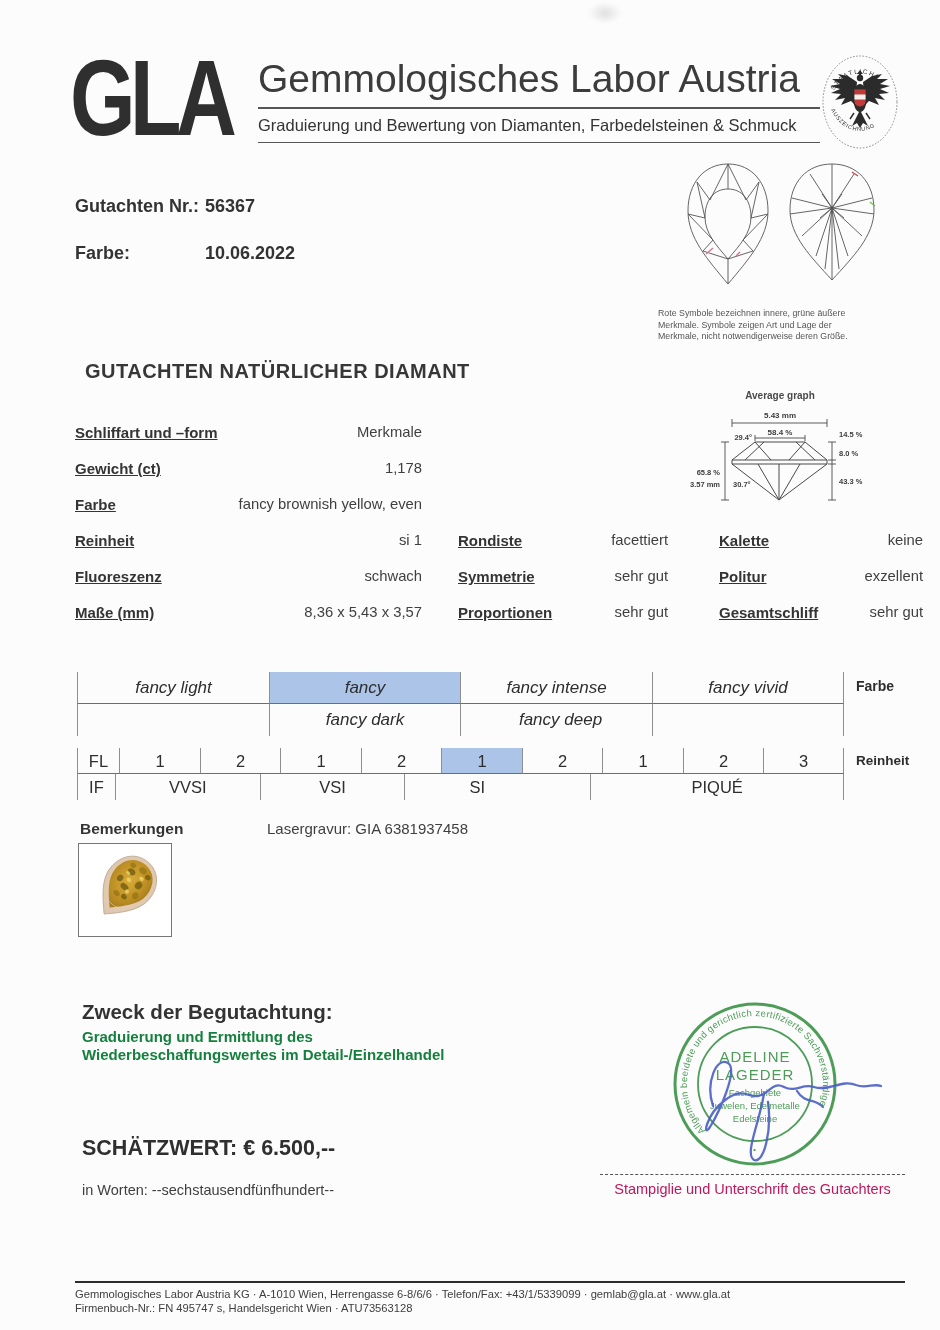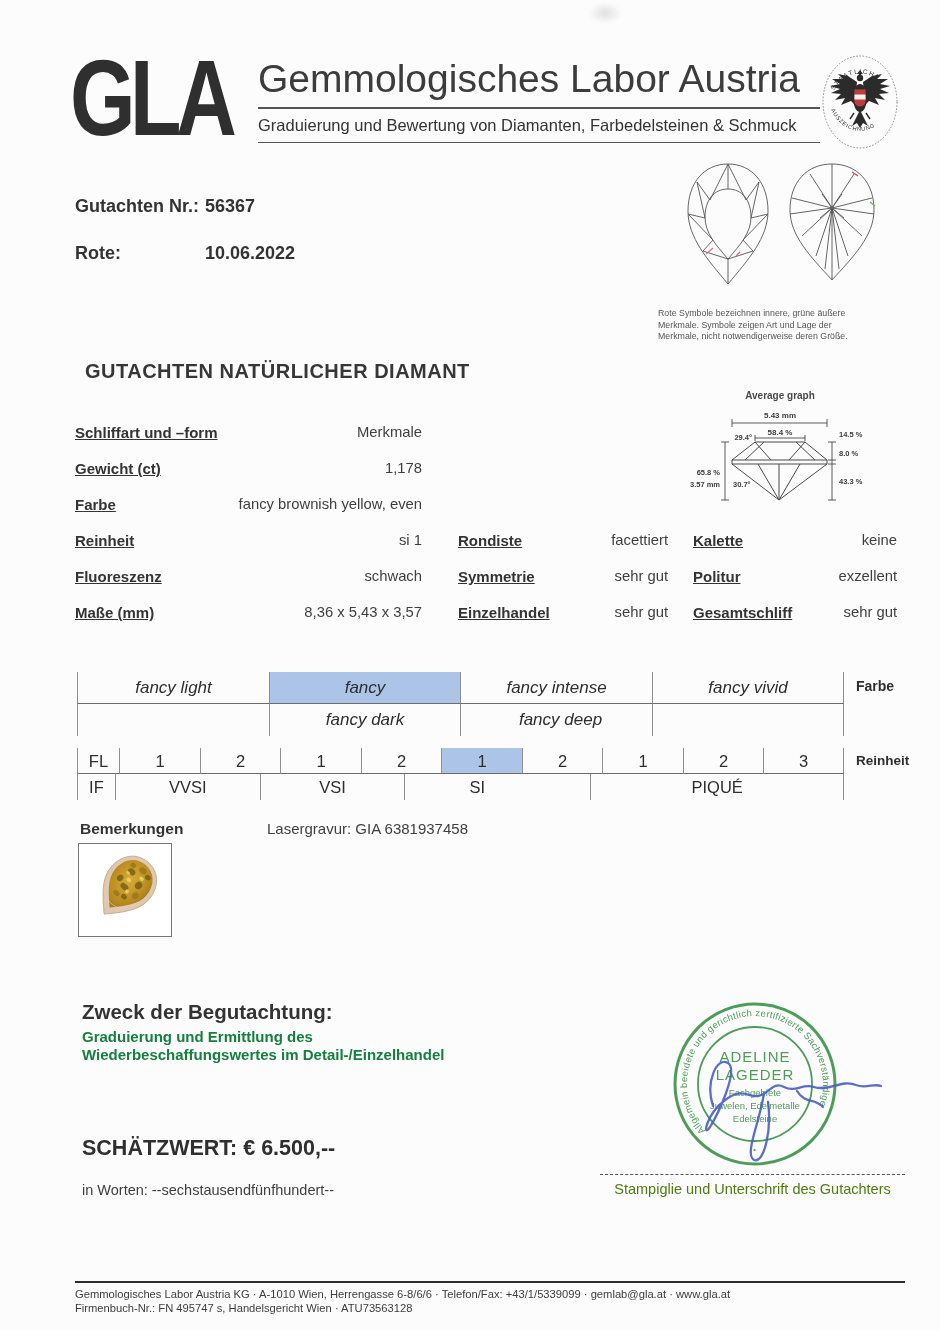--- a/index.html
+++ b/index.html
@@ -26,21 +26,21 @@
   .pgroup{}
   .prow{height:36px;}
   .plabel{font-weight:700;font-size:15px;color:#343434;text-decoration:underline;}
   .pvalue{font-size:14.8px;color:#3f3f3f;}
   .g1{left:75px;top:424px;width:347px;}
   .g1 .prow{position:relative;}
   .g1 .pvalue{position:absolute;right:0;top:0;}
   .g2{left:458px;top:532px;width:210px;}
   .g2 .prow{position:relative;}
   .g2 .pvalue{position:absolute;right:0;top:0;}
-  .g3{left:693px;top:532px;width:204px;}
+  .g3{left:719px;top:532px;width:204px;}
   .g3 .prow{position:relative;}
   .g3 .pvalue{position:absolute;right:0;top:0;}
   
   .scalebox{left:77px;width:767px;}
   .srow{display:flex;}
   .scell{box-sizing:border-box;border-left:1px solid #8f8f8f;text-align:center;color:#2e2e2e;
          overflow:hidden;}
   .scell.last{border-right:1px solid #8f8f8f;}
   .colorrow .scell{height:32px;line-height:32px;font-size:17px;font-style:italic;}
   .colorrow.top .scell{border-bottom:1.5px solid #6d6d6d;}
@@ -54,21 +54,21 @@
   .photo{left:78px;top:843px;width:92px;height:92px;border:1.5px solid #777;background:#fff;}
   
   .purpose-title{left:82px;top:1000px;font-size:20.5px;font-weight:700;color:#333;}
   .purpose-line{left:82px;font-size:15px;font-weight:700;color:#15803d;text-align:right;}
   
   .value-line{left:82px;top:1136px;font-size:21.5px;font-weight:700;color:#2f2f2f;}
   .words-line{left:82px;top:1182px;font-size:14.5px;color:#3f3f3f;}
   
   .stamp{left:655px;top:996px;width:240px;height:180px;}
   .sigrule{left:600px;top:1174px;width:305px;border-top:1.5px dashed #555;}
-  .sigcaption{left:600px;top:1181px;width:305px;text-align:center;font-size:14.5px;color:#4d7c0f;}
+  .sigcaption{left:600px;top:1181px;width:305px;text-align:center;font-size:14.5px;color:#be185d;}
   
   .footer-rule{left:75px;top:1281px;width:830px;border-top:2px solid #2c2c2c;}
   .footer-line{left:75px;font-size:11.2px;color:#3d3d3d;white-space:nowrap;}
   .smudge{left:588px;top:2px;width:34px;height:22px;background:radial-gradient(closest-side,#c9c9c9,transparent);
           opacity:.55;filter:blur(1px);}
   svg text{font-family:"Liberation Sans",sans-serif;}
 </style>
 </head>
 <body>
 
@@ -110,21 +110,21 @@
       <g>
         <path d="M-6,-12 h12 v12 q0,5 -6,6 q-6,-1 -6,-6 Z" fill="#c23b3b"></path>
         <rect x="-6" y="-6.5" width="12" height="5" fill="#f4f1ec"></rect>
         <path d="M-6,-12 h12 v12 q0,5 -6,6 q-6,-1 -6,-6 Z" fill="none" stroke="#2b2b2b" stroke-width="0.8"></path>
       </g>
     </g>
   </svg>
 
   <div class="abs cert-label" style="top:196px;">Gutachten Nr.:</div>
   <div class="abs cert-value" style="top:196px;">56367</div>
-  <div class="abs cert-label" style="top:243px;">Rote:</div>
+  <div class="abs cert-label" style="top:243px;">Farbe:</div>
   <div class="abs cert-value" style="top:243px;">10.06.2022</div>
 
   <svg class="abs" style="left:680px;top:160px;" width="210" height="134" viewBox="0 0 210 134">
     <g stroke="#555" stroke-width="0.9" fill="none" transform="translate(48,64)">
       <path d="M0,-60 C24,-60 40,-41 40,-13 C40,14 20,36 0,60 C-20,36 -40,14 -40,-13 C-40,-41 -24,-60 0,-60 Z"></path>
       <path d="M0,-35 C14,-35 23,-24 23,-7 C23,9 12,21 0,35 C-12,21 -23,9 -23,-7 C-23,-24 -14,-35 0,-35 Z"></path>
       <path d="M0,-60 L0,-35 M31,-42 L18,-24 M40,-10 L23,-6 M25,27 L15,16 M0,60 L0,35 M-25,27 L-15,16 M-40,-10 L-23,-6 M-31,-42 L-18,-24"></path>
       <path d="M0,-60 L18,-24 M31,-42 L23,-6 M40,-10 L15,16 M25,27 L0,35 M0,-60 L-18,-24 M-31,-42 L-23,-6 M-40,-10 L-15,16 M-25,27 L0,35"></path>
       <path d="M-22,30 L-15,24" stroke="#e06c8a" stroke-width="1.2"></path>
       <path d="M8,32 L12,28" stroke="#e06c8a" stroke-width="1.2"></path>
@@ -180,21 +180,21 @@
   <div class="abs pgroup g2">
     <div class="prow">
       <span class="plabel">Rondiste</span>
       <span class="pvalue">facettiert</span>
     </div>
     <div class="prow">
       <span class="plabel">Symmetrie</span>
       <span class="pvalue">sehr gut</span>
     </div>
     <div class="prow">
-      <span class="plabel">Einzelhandel</span>
+      <span class="plabel">Proportionen</span>
       <span class="pvalue">sehr gut</span>
     </div>
   </div>
 
   <div class="abs pgroup g3">
     <div class="prow">
       <span class="plabel">Kalette</span>
       <span class="pvalue">keine</span>
     </div>
     <div class="prow">

